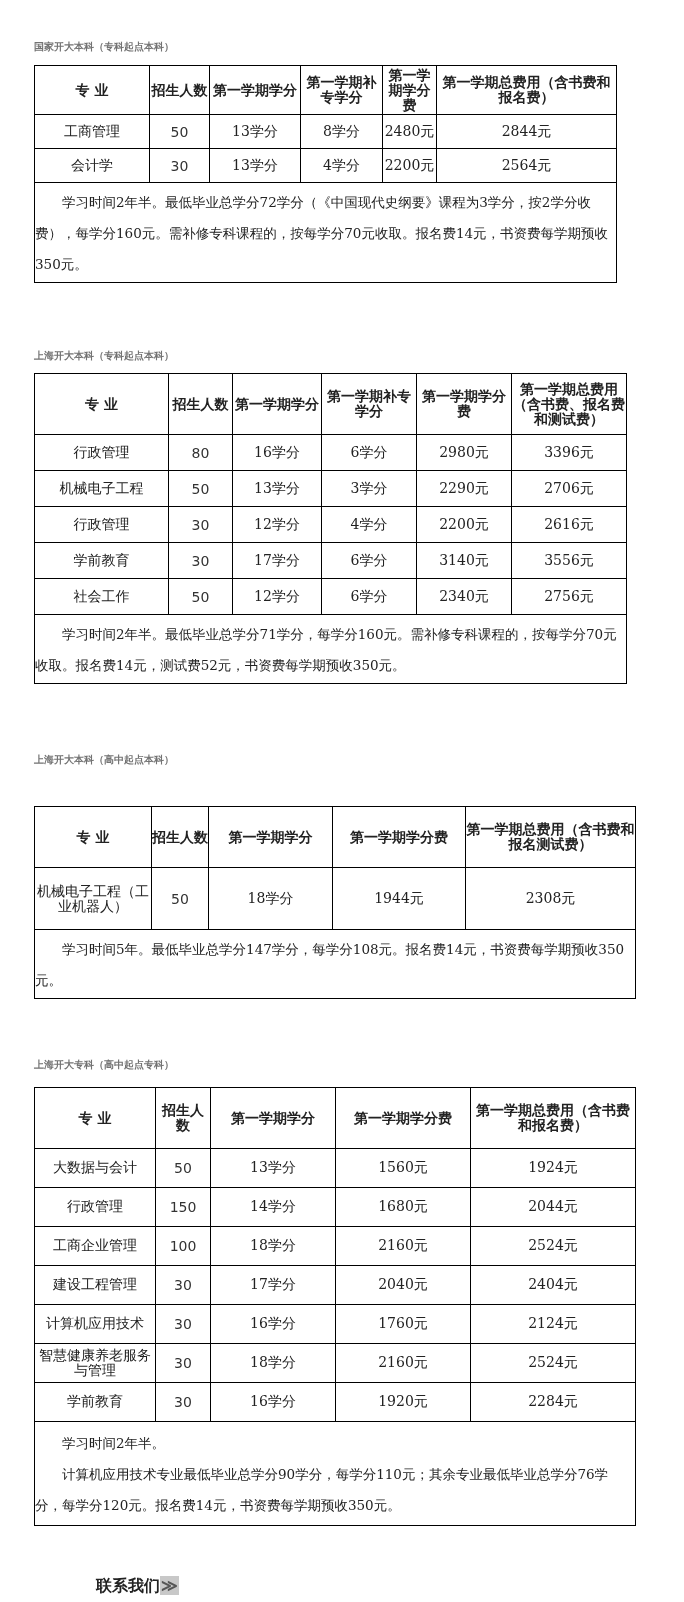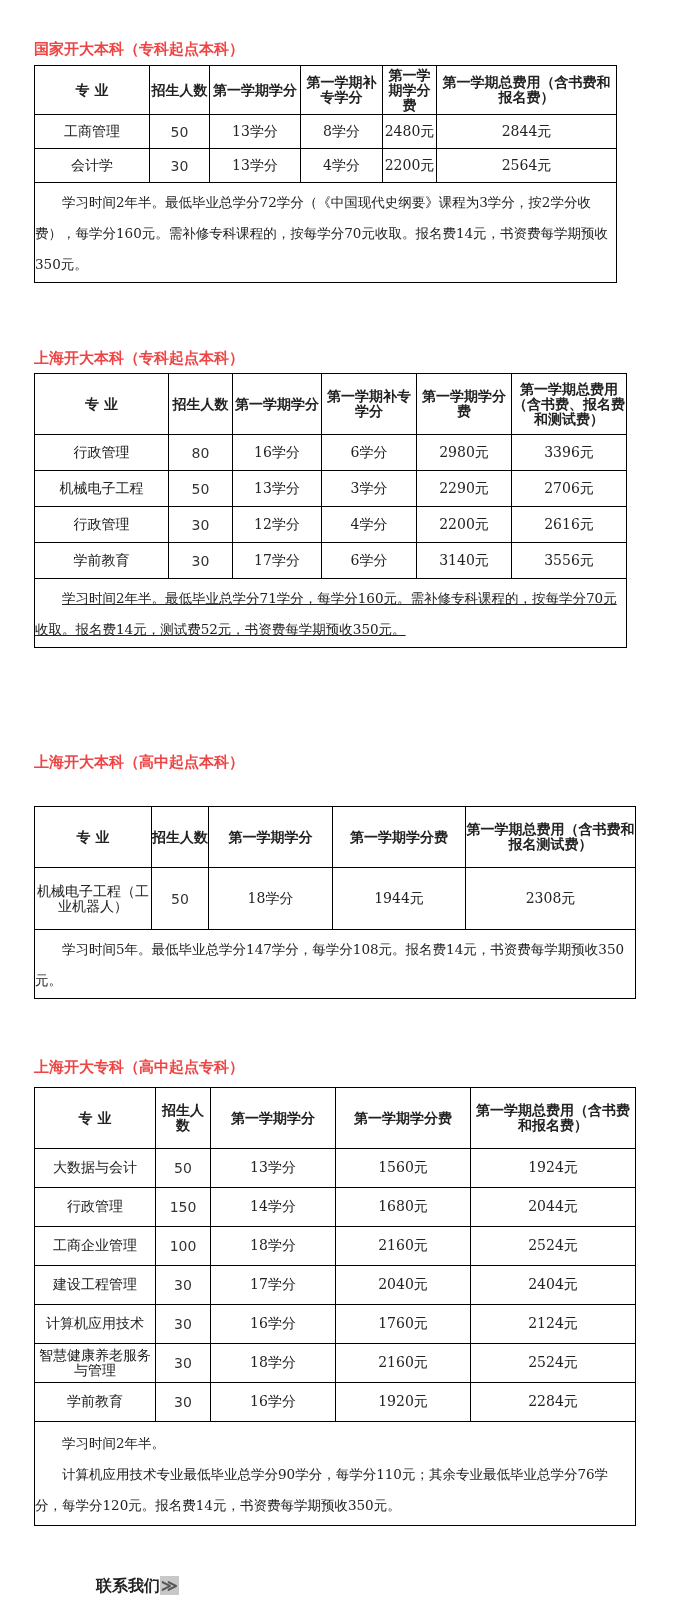--- a/index.html
+++ b/index.html
@@ -1,18 +1,18 @@
 <!DOCTYPE html>
 <html><head>
 <meta charset="utf-8">
 <style>
   html, body { margin:0; padding:0; background:#ffffff; }
   body { width:684px; height:1602px; position:relative; overflow:hidden;
          font-family: "DejaVu Sans", sans-serif; color:#222; }
-  .sec-title { position:absolute; left:34px; font-size:15px; font-weight:bold; color:#ef4444; letter-spacing:0; }
+  .sec-title { position:absolute; left:34px; font-size:10px; font-weight:bold; color:#737373; letter-spacing:0; }
   table { position:absolute; left:34px; border-collapse:collapse; table-layout:fixed; }
   td, th { border:1.5px solid #000; text-align:center; vertical-align:middle; padding:0; font-size:14px; color:#222; }
   th { font-weight:bold; font-size:14px; line-height:15px; color:#222; }
   td { font-family: "DejaVu Serif", serif; font-weight:normal; }
   td.num { font-family:"DejaVu Sans", sans-serif; color:#333; }
   td.note { text-align:left; font-size:13.5px; line-height:31px; padding:4px 0 2px 0; font-family:"DejaVu Serif", serif; }
   td.note p { margin:0; text-indent:2em; }
   .contact { position:absolute; left:63px; top:1576px; font-size:16px; font-weight:bold; font-family:"DejaVu Serif", serif; color:#222;margin-left:33px; }
   .contact .arrow { background:#c8c8c8; color:#555; padding:0 1px; }
 </style>
@@ -106,21 +106,29 @@
     <td>2616元</td>
   </tr>
   <tr style="height:36px;">
     <td>学前教育</td>
     <td class="num">30</td>
     <td>17学分</td>
     <td>6学分</td>
     <td>3140元</td>
     <td>3556元</td>
   </tr>
-  <tr style="height:66px;text-decoration:underline;">
+  <tr style="height:36px;">
+    <td>社会工作</td>
+    <td class="num">50</td>
+    <td>12学分</td>
+    <td>6学分</td>
+    <td>2340元</td>
+    <td>2756元</td>
+  </tr>
+  <tr style="height:66px;">
     <td class="note" colspan="6">
       <p>学习时间2年半。最低毕业总学分71学分，每学分160元。需补修专科课程的，按每学分70元收取。报名费14元，测试费52元，书资费每学期预收350元。</p>
     </td>
   </tr>
 </tbody>
   </table>
 
 <div class="sec-title" style="top:753px;">上海开大本科（高中起点本科）</div>
 <table style="top:806px; width:601px;">
   <colgroup>

